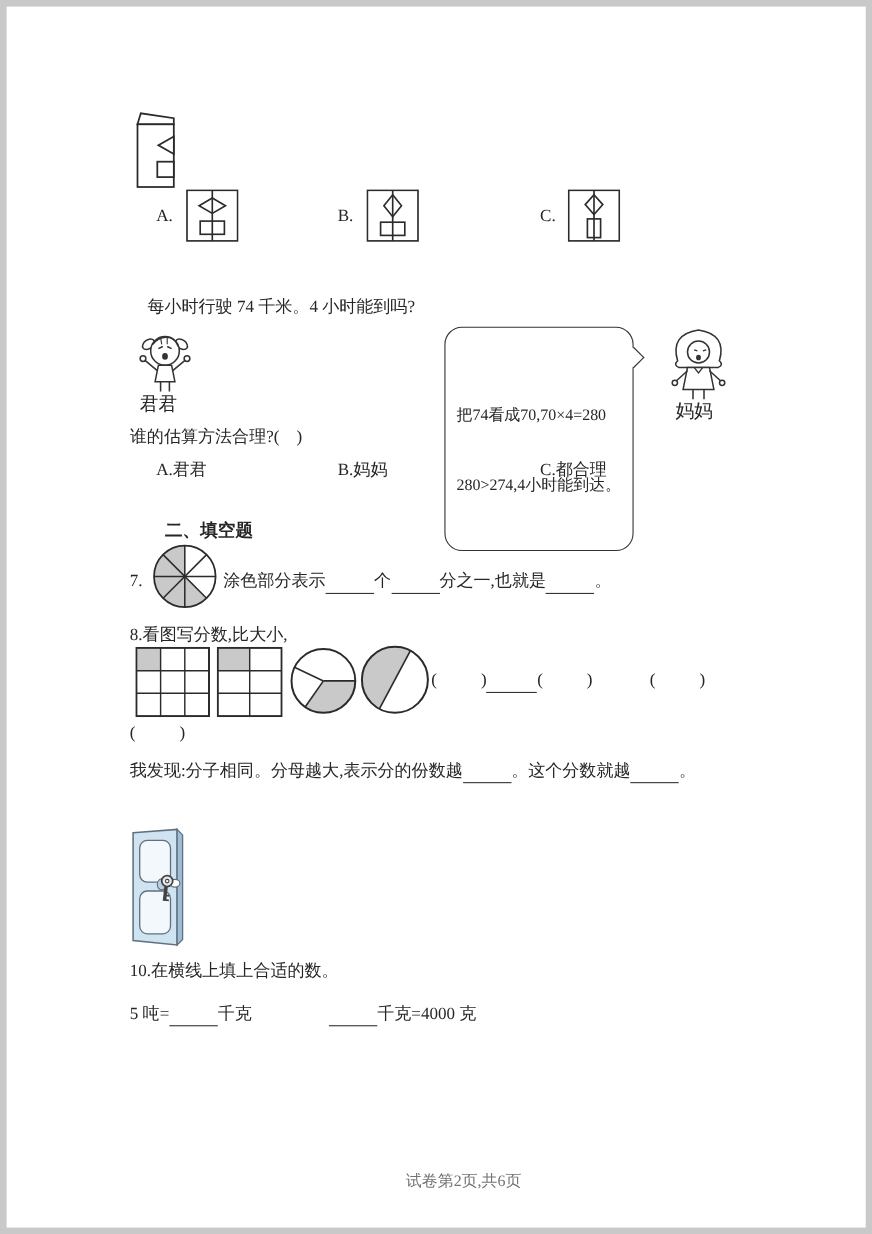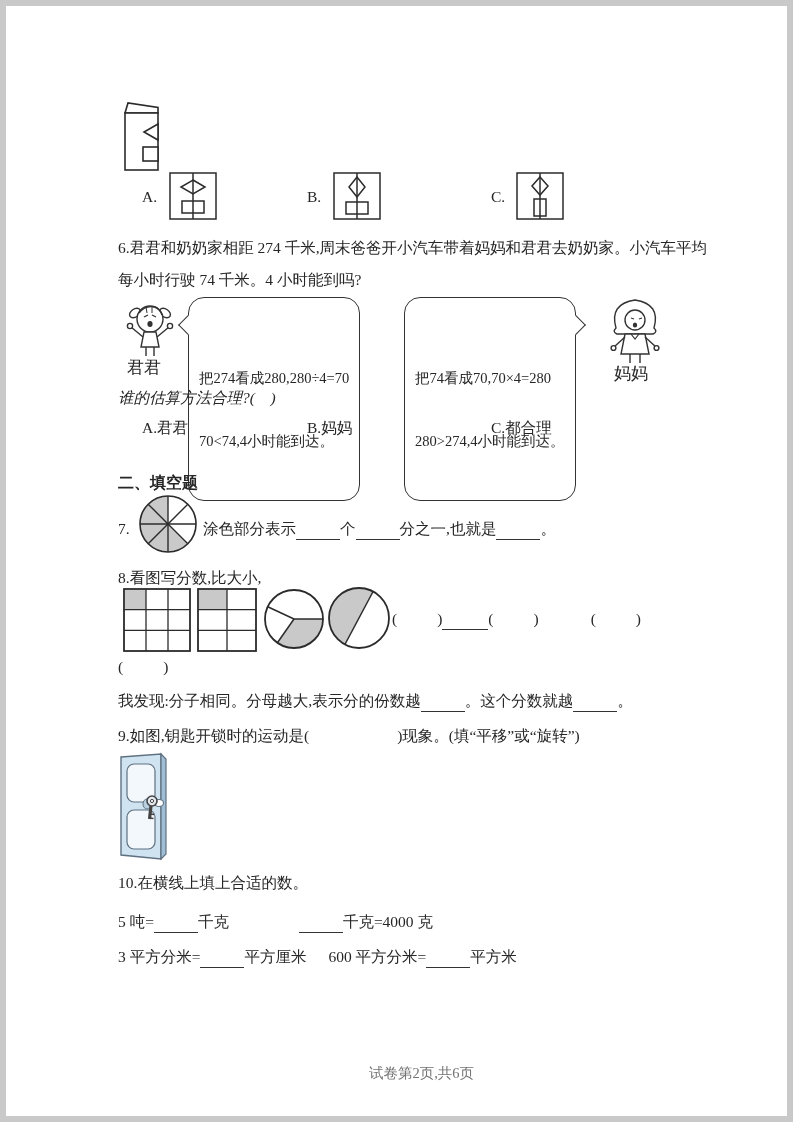--- a/index.html
+++ b/index.html
@@ -3,21 +3,21 @@
 <meta charset="utf-8">
 <style>
   html,body { margin:0; padding:0; background:#bfbfbf; }
   .page {
     position:relative; width:793px; height:1122px; margin:0 auto;
     background:#ffffff; border:6px solid #c9c9c9; box-sizing:border-box;
     font-family:"Liberation Serif","DejaVu Serif",serif;
     color:#262626; font-size:15.5px; overflow:hidden;
   }
   .t { position:absolute; white-space:pre; line-height:22px; }
-  .bold { font-weight:bold; }
+  .bold { font-weight:bold;margin-left:32px; }
   .blank { display:inline-block; width:44px; height:1.05em; border-bottom:1.2px solid #333; vertical-align:bottom; }
   .slot-gap { display:inline-block; width:40px; }
   .gap52 { display:inline-block; width:52px; }
   .gap70 { display:inline-block; width:70px; }
   .gap22 { display:inline-block; width:22px; }
   .wgap { display:inline-block; width:88px; }
   .fig { position:absolute; }
   .bubble {
     position:absolute; box-sizing:border-box; background:#fff;
     border:1.6px solid #333; border-radius:16px; padding:7px 10px 6px 10px;
@@ -66,45 +66,39 @@
   <div class="t" style="left:485px; top:180px;">C.</div>
   <svg class="fig" style="left:510px; top:166px;" width="48" height="48" viewBox="0 0 48 48">
     <g fill="none" stroke="#2b2b2b" stroke-width="1.5">
       <rect x="1" y="1" width="46" height="46"></rect>
       <line x1="24" y1="1" x2="24" y2="47"></line>
       <polygon points="24,5 32,14 24,23 16,14"></polygon>
       <rect x="18" y="27" width="12" height="17"></rect>
     </g>
   </svg>
 
-  <div class="t" style="left:112px; top:231px;">6.君君和奶奶家相距 274 千米,周末爸爸开小汽车带着妈妈和君君去奶奶家。小汽车平均</div>
-  <div class="t" style="left:112px; top:263px;">每小时行驶 74 千米。4 小时能到吗?</div>
+  <div class="t" style="left:128px; top:263px;">每小时行驶 74 千米。4 小时能到吗?</div>
 
   <svg class="fig" style="left:108px; top:292px;" width="72" height="66" viewBox="0 0 72 66">
     <g fill="#fff" stroke="#333" stroke-width="1.4">
       <ellipse cx="21" cy="15" rx="6" ry="4" transform="rotate(-35 21 15)"></ellipse>
       <ellipse cx="51" cy="15" rx="6" ry="4" transform="rotate(35 51 15)"></ellipse>
       <circle cx="36" cy="21" r="13"></circle>
       <path d="M25,15 Q31,7 41,9 Q46,11 48,17" fill="none"></path>
       <path d="M32,9 L33,15 M38,9 L38,15" fill="none" stroke-width="1"></path>
       <path d="M29,39 L17,29 M43,39 L55,29" fill="none"></path>
       <circle cx="16" cy="28" r="2.6"></circle>
       <circle cx="56" cy="28" r="2.6"></circle>
       <path d="M30,34 L42,34 L45,49 L27,49 Z"></path>
       <path d="M32,49 L32,58 M40,49 L40,58" fill="none"></path>
     </g>
     <path d="M30,19 l4,-2 M42,19 l-4,-2" stroke="#333" stroke-width="1.3" fill="none"></path>
     <ellipse cx="36" cy="26" rx="2.6" ry="3" fill="#333"></ellipse>
   </svg>
 
-  <div class="bubble" style="left:182px; top:291px;">
-    <span class="tail tail-left"></span>
-    <div>把274看成280,280÷4=70</div>
-    <div>70&lt;74,4小时能到达。</div>
-  </div>
 
   <div class="bubble" style="left:398px; top:291px;">
     <span class="tail tail-right"></span>
     <div>把74看成70,70×4=280</div>
     <div>280&gt;274,4小时能到达。</div>
   </div>
 
   <svg class="fig" style="left:596px; top:286px;" width="66" height="76" viewBox="0 0 66 76">
     <g fill="#fff" stroke="#333" stroke-width="1.4">
       <path d="M14,36 Q7,12 33,8 Q59,12 52,36 Q56,40 51,42 L15,42 Q10,40 14,36 Z"></path>
@@ -116,21 +110,21 @@
       <path d="M28,62 L28,71 M38,62 L38,71" fill="none"></path>
     </g>
     <path d="M29,26 l3,1 M37,27 l3,-1" stroke="#333" stroke-width="1.2" fill="none"></path>
     <path d="M29,42 L33,47 L37,42" stroke="#333" stroke-width="1.2" fill="none"></path>
     <ellipse cx="33" cy="33" rx="2.2" ry="2.6" fill="#333"></ellipse>
   </svg>
 
   <div class="char-label" style="left:121px; top:350px;">君君</div>
   <div class="char-label" style="left:608px; top:356px;">妈妈</div>
 
-  <div class="t" style="left:112px; top:381px;font-style:italic;">谁的估算方法合理?(    )</div>
+  <div class="t" style="left:112px; top:381px;">谁的估算方法合理?(    )</div>
   <div class="t" style="left:136px; top:411px;">A.君君</div>
   <div class="t" style="left:301px; top:411px;">B.妈妈</div>
   <div class="t" style="left:485px; top:411px;">C.都合理</div>
 
   <div class="t bold" style="left:112px; top:466px; font-size:16px;">二、填空题</div>
 
   <div class="t" style="left:112px; top:512px;">7.</div>
   <svg class="fig" style="left:131px; top:487px;" width="62" height="62" viewBox="0 0 62 62">
     <circle cx="31" cy="31" r="28" fill="#fff" stroke="none"></circle>
     <path d="M31,31 L50.8,50.8 A28,28 0 1 1 31,3 Z" fill="#c9c9c9"></path>
@@ -186,36 +180,34 @@
     <line x1="47.1" y1="7.5" x2="18.9" y2="60.5" stroke="#2b2b2b" stroke-width="1.5"></line>
     <circle cx="33" cy="34" r="30" fill="none" stroke="#2b2b2b" stroke-width="1.8"></circle>
   </svg>
 
   <div class="t" style="left:386px; top:602px;"><span><span>(</span><span class="slot-gap"></span><span>)</span></span><span class="blank" style="width:46px;"></span><span><span>(</span><span class="slot-gap"></span><span>)</span></span><span class="gap52"></span><span><span>(</span><span class="slot-gap"></span><span>)</span></span></div>
 
   <div class="t" style="left:112px; top:650px;"><span><span>(</span><span class="slot-gap"></span><span>)</span></span></div>
 
   <div class="t" style="left:112px; top:684px;font-family:Liberation Serif, serif;"><span>我发现:分子相同。分母越大,表示分的份数越</span><span class="blank"></span><span>。这个分数就越</span><span class="blank"></span><span>。</span></div>
 
-  <div class="t" style="left:112px; top:719px;"><span>9.如图,钥匙开锁时的运动是(</span><span class="wgap"></span><span>)现象。(填“平移”或“旋转”)</span></div>
 
   <svg class="fig" style="left:108px; top:746px;" width="64" height="114" viewBox="0 0 64 114">
     <polygon points="7,5 47,2 47,107 7,103" fill="#cfe3f1" stroke="#5f7180" stroke-width="1.4"></polygon>
     <polygon points="47,2 52,7 52,102 47,107" fill="#9fbdd4" stroke="#5f7180" stroke-width="1.2"></polygon>
     <rect x="13" y="12" width="28" height="38" rx="7" fill="#f3f8fc" stroke="#5f7180" stroke-width="1.2"></rect>
     <rect x="13" y="58" width="28" height="39" rx="7" fill="#f3f8fc" stroke="#5f7180" stroke-width="1.2"></rect>
     <g>
       <ellipse cx="33" cy="52" rx="4" ry="5" fill="#b9cede" stroke="#5f7180" stroke-width="1"></ellipse>
       <ellipse cx="45" cy="51" rx="4.5" ry="3.5" fill="#fff" stroke="#5f7180" stroke-width="1.1"></ellipse>
       <circle cx="38" cy="49" r="5" fill="#e3e9ee" stroke="#444" stroke-width="1.6"></circle>
       <circle cx="38" cy="49" r="1.6" fill="#fff" stroke="#444" stroke-width="1"></circle>
       <path d="M37,54 L35.5,67" stroke="#444" stroke-width="3.2" fill="none"></path>
       <path d="M36,62 L40,62.5 M35.8,66 L39.5,66.5" stroke="#444" stroke-width="1.6" fill="none"></path>
     </g>
   </svg>
 
   <div class="t" style="left:112px; top:866px;">10.在横线上填上合适的数。</div>
   <div class="t" style="left:112px; top:905px;"><span>5 吨=</span><span class="blank"></span><span>千克</span><span class="gap70"></span><span class="blank"></span><span>千克=4000 克</span></div>
-  <div class="t" style="left:112px; top:940px;"><span>3 平方分米=</span><span class="blank"></span><span>平方厘米</span><span class="gap22"></span><span>600 平方分米=</span><span class="blank"></span><span>平方米</span></div>
 
   <div class="footer">试卷第2页,共6页</div>
 
 </div>
 
 </body></html>

